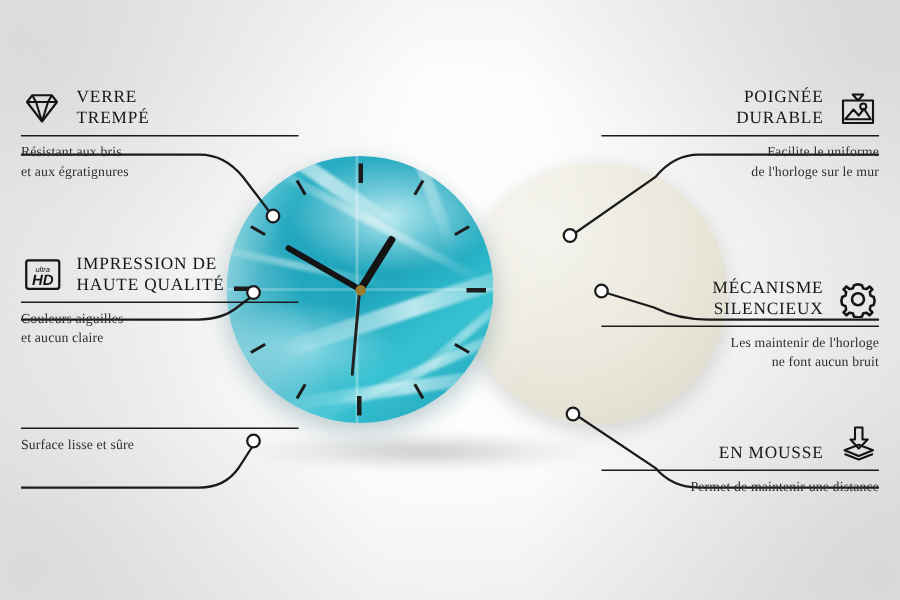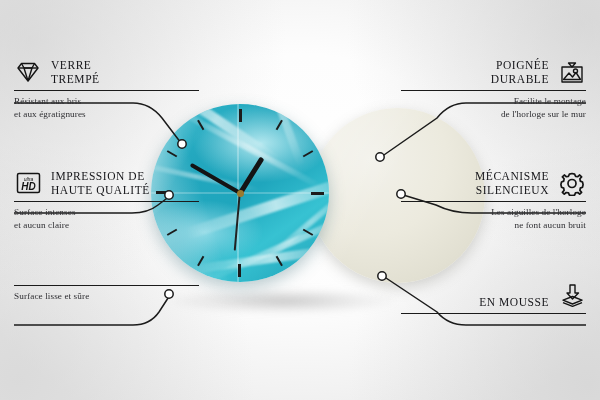--- a/index.html
+++ b/index.html
@@ -209,21 +209,21 @@
             <text x="13.5" y="10" font-family="Liberation Sans, sans-serif" font-size="5" text-anchor="middle" fill="#141414">ultra</text>
             <text x="13.5" y="19" font-family="Liberation Sans, sans-serif" font-size="10" font-weight="bold" text-anchor="middle" fill="#141414">HD</text>
           </svg>
       </span>
       <span class="co-title">
         <span>IMPRESSION DE</span><br><span>HAUTE QUALITÉ</span>
       </span>
     </div>
     <div class="co-rule"></div>
     <div class="co-sub">
-      <span>Surface intenses</span><br><span>et aucun claire</span>
+      <span>Couleurs aiguilles</span><br><span>et aucun claire</span>
     </div>
   </div>
 
   <div class="callout left" style="top:281px">
     <div class="co-rule"></div>
     <div class="co-sub">
       <span>Surface lisse et sûre</span>
     </div>
   </div>
 
@@ -238,57 +238,57 @@
               <circle cx="17.5" cy="11" r="2"></circle>
             </g>
           </svg>
       </span>
       <span class="co-title">
         <span>POIGNÉE</span><br><span>DURABLE</span>
       </span>
     </div>
     <div class="co-rule"></div>
     <div class="co-sub">
-      <span>Facilite le montage</span><br><span>de l'horloge sur le mur</span>
-    </div>
-  </div>
-
-  <div class="callout right" style="top:169px">
+      <span>Facilite le uniforme</span><br><span>de l'horloge sur le mur</span>
+    </div>
+  </div>
+
+  <div class="callout right" style="top:185px">
     <div class="co-head">
       <span class="ico">
         <svg width="26" height="25" viewBox="0 0 26 25">
             <g fill="none" stroke="#141414" stroke-width="1.7" stroke-linejoin="round">
               <path d="M13 2.5 l2.6 .6 .9 2.2 2.3 .4 1.9-1.7 1.9 1.9 -1.7 1.9 .4 2.3 2.2 .9 .6 2.6 -.6 2.6 -2.2 .9 -.4 2.3 1.7 1.9 -1.9 1.9 -1.9-1.7 -2.3 .4 -.9 2.2 -2.6 .6 -2.6-.6 -.9-2.2 -2.3-.4 -1.9 1.7 -1.9-1.9 1.7-1.9 -.4-2.3 -2.2-.9 -.6-2.6 .6-2.6 2.2-.9 .4-2.3 -1.7-1.9 1.9-1.9 1.9 1.7 2.3-.4 .9-2.2Z"></path>
               <circle cx="13" cy="12.5" r="4"></circle>
             </g>
           </svg>
       </span>
       <span class="co-title">
         <span>MÉCANISME</span><br><span>SILENCIEUX</span>
       </span>
     </div>
     <div class="co-rule"></div>
     <div class="co-sub">
-      <span>Les aiguilles de l'horloge</span><br><span>ne font aucun bruit</span>
+      <span>Les maintenir de l'horloge</span><br><span>ne font aucun bruit</span>
     </div>
   </div>
 
   <div class="callout right" style="top:281px">
     <div class="co-head">
       <span class="ico">
         <svg width="27" height="25" viewBox="0 0 27 25">
             <g fill="none" stroke="#141414" stroke-width="1.4" stroke-linejoin="round">
               <path d="M11 2 h5 v8 h3.5 L13.5 16 L8 10 h3 Z"></path>
               <path d="M13.5 13.5 L23 17.2 L13.5 21 L4 17.2 Z"></path>
               <path d="M4 19.6 L13.5 23.3 L23 19.6"></path>
             </g>
           </svg>
       </span>
       <span class="co-title">
         <br><span>EN MOUSSE</span>
       </span>
     </div>
     <div class="co-rule"></div>
     <div class="co-sub">
-      <br>
+      <span>Permet de maintenir une distance</span><br>
     </div>
   </div>
 </div>
 
 </body></html>

